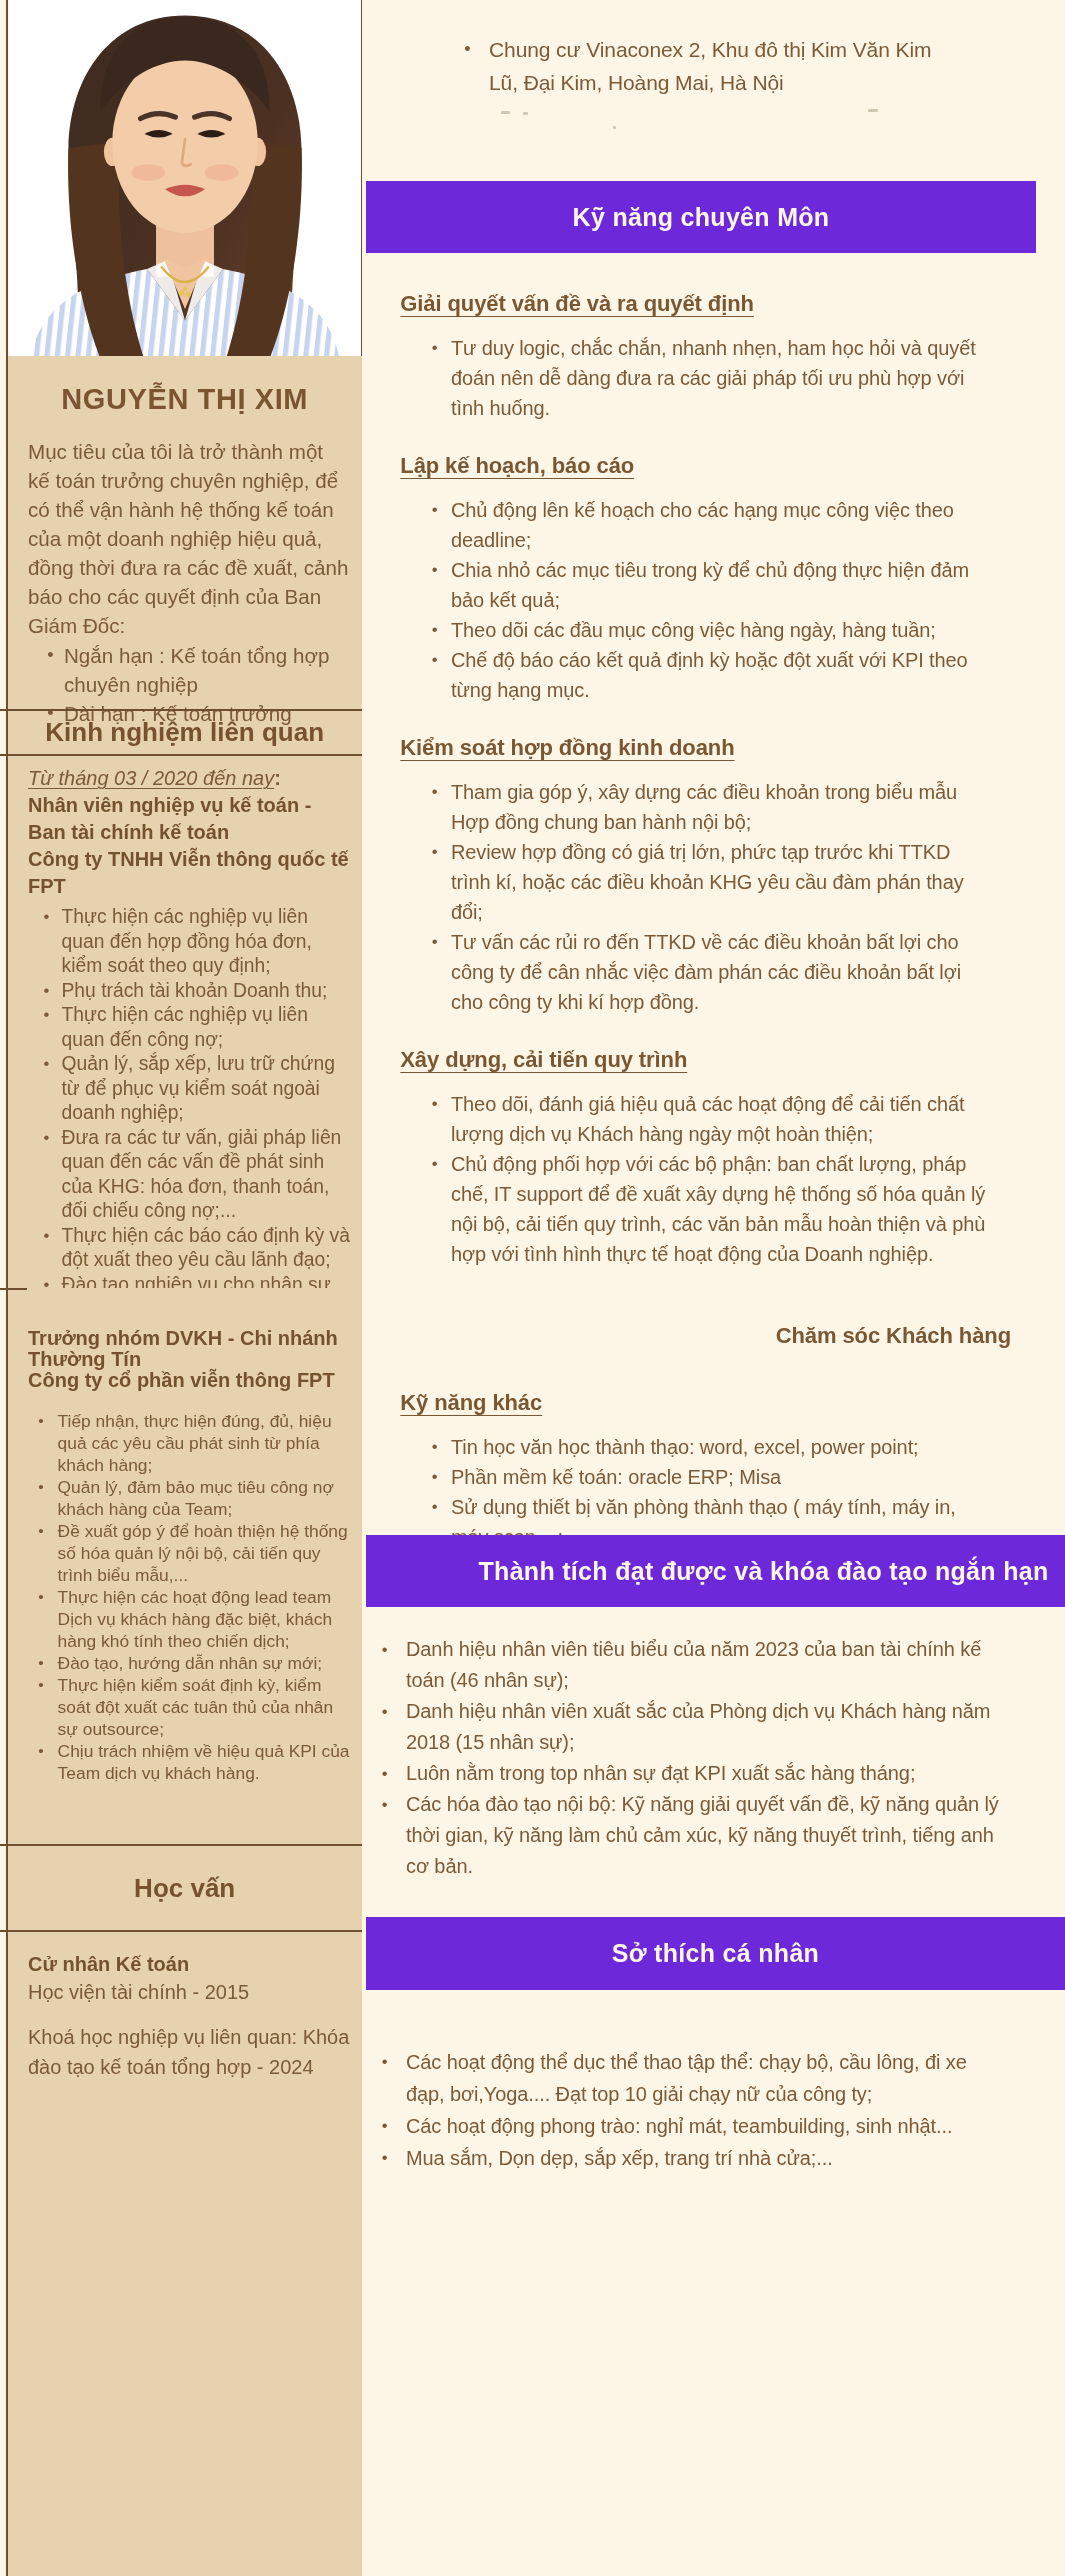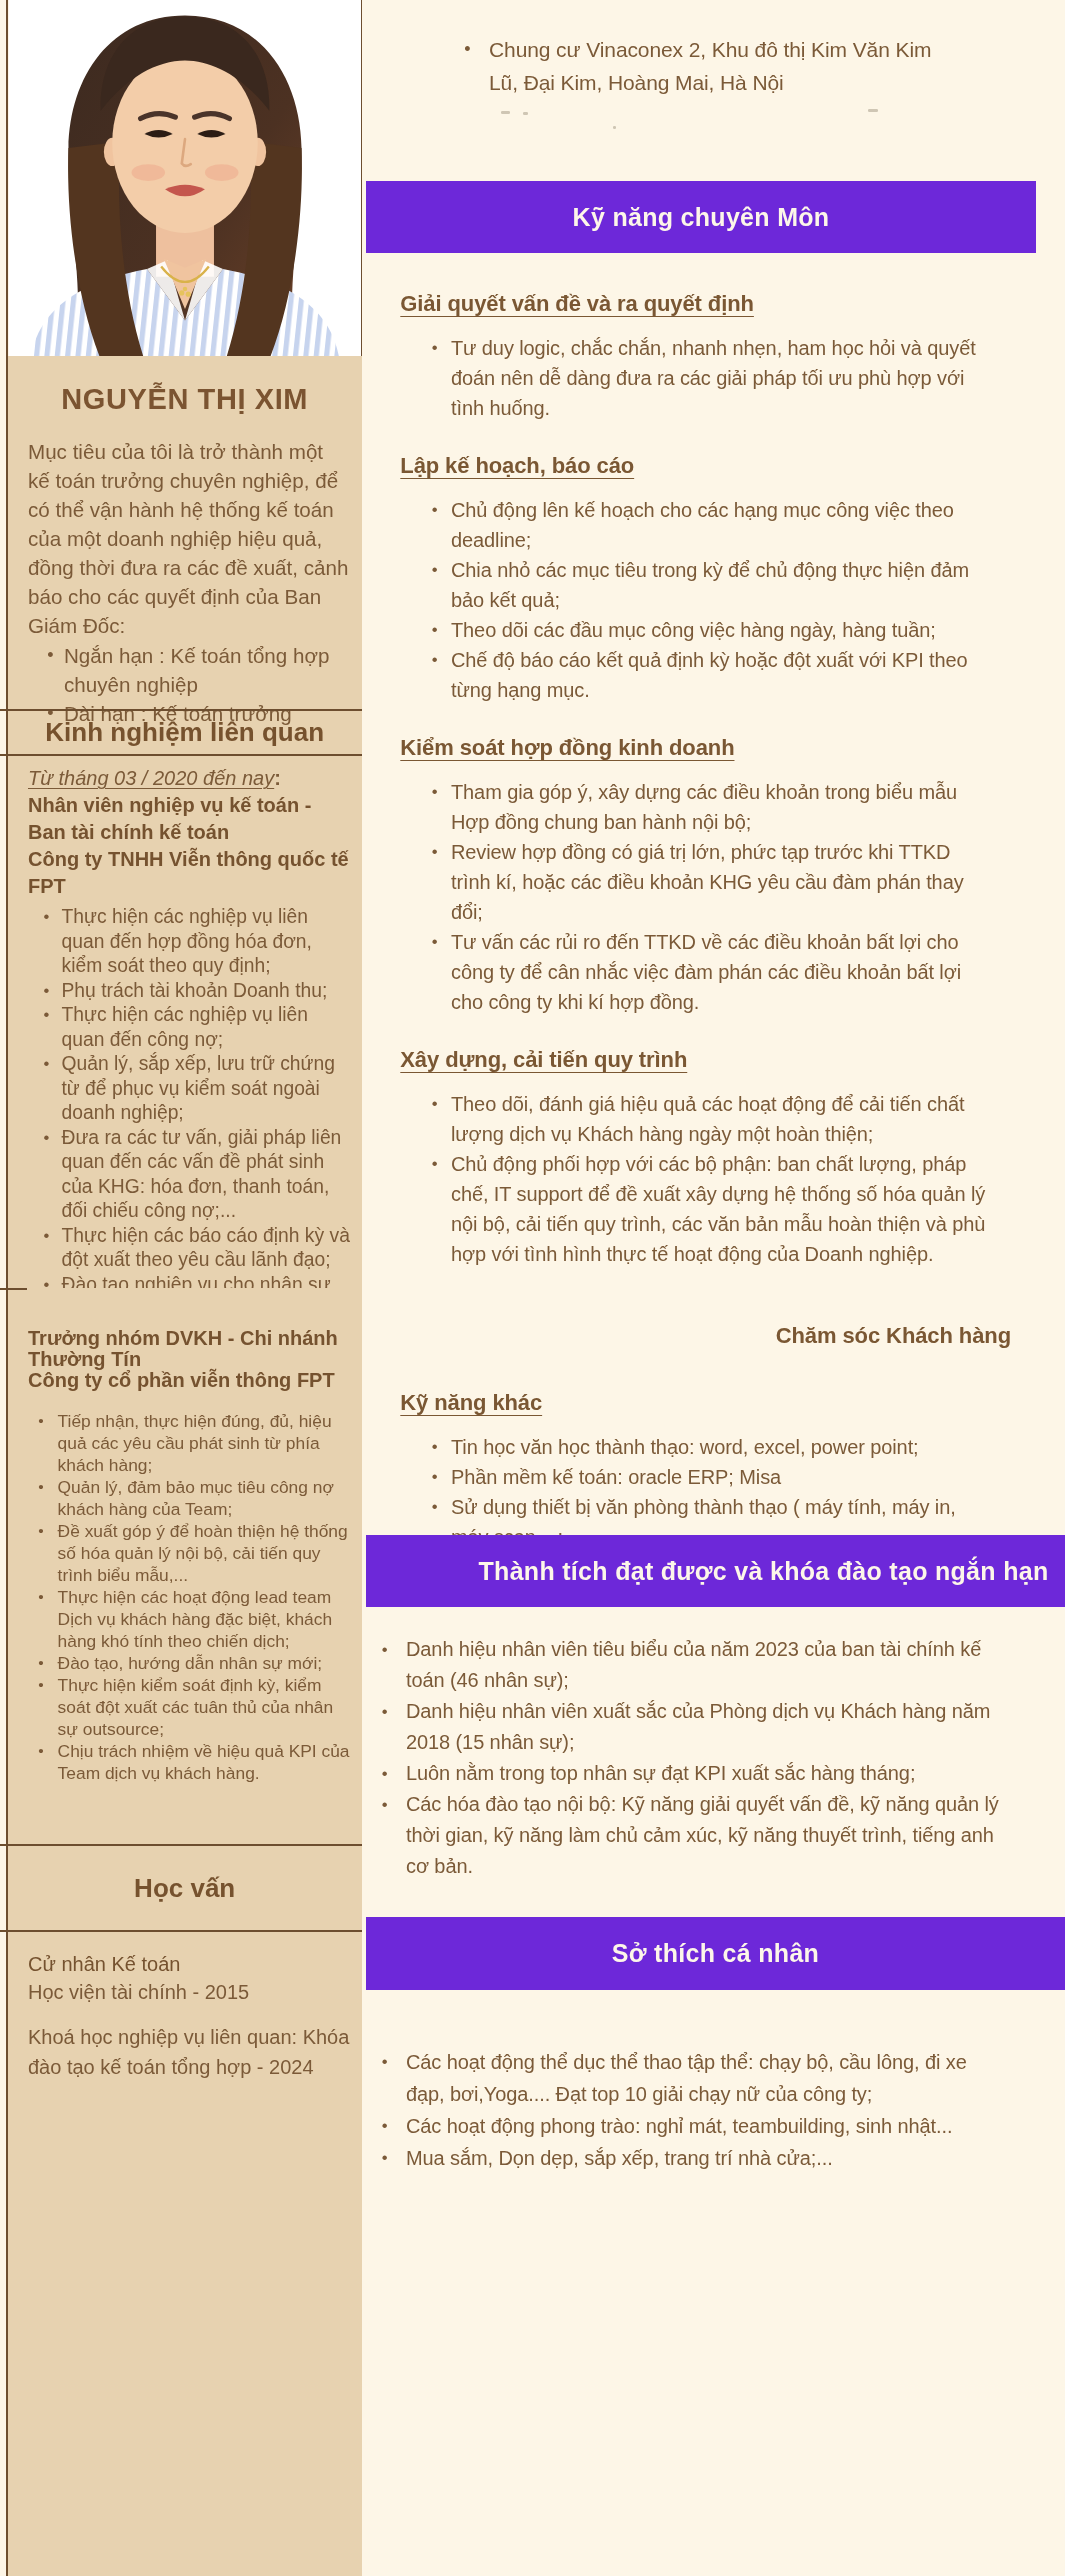--- a/index.html
+++ b/index.html
@@ -43,21 +43,21 @@
   .duties1 li { position:relative; padding-left:18px; font-size:19.3px; line-height:24.5px; }
   .duties1 li::before { content:"•"; position:absolute; left:0; top:0; font-size:16.7px; }
 
   .job2 { position:absolute; left:28px; top:1328px; width:323px; }
   .job2 .job-title { line-height:21px; }
   .duties2 { list-style:none; margin:19.3px 0 0 0; padding:0 0 0 10.3px; }
   .duties2 li { position:relative; padding-left:19.3px; font-size:17.4px; line-height:22px; }
   .duties2 li::before { content:"•"; position:absolute; left:0; top:0; font-size:15.5px; }
 
   .edu-box { position:absolute; left:28px; top:1950px; width:322px; font-size:20px; line-height:28px; }
-  .edu-degree { font-weight:normal; color:#75522f; }
+  .edu-degree { font-weight:bold; color:#75522f; }
   .edu-course { margin-top:15.5px; line-height:30px; }
 
   
   .addr { position:absolute; left:459px; top:33px; width:502px; list-style:none; margin:0; padding:0; }
   .addr li { position:relative; padding-left:30px; font-size:21px; line-height:33px; letter-spacing:-0.1px; }
   .addr li::before { content:"•"; position:absolute; left:5.2px; top:0; font-size:18px; }
   .mark { position:absolute; background:#cfc6b4; border-radius:1.3px; }
 
   .band {
     position:absolute; left:366px; background:#6d28d9; color:#fdf6e9; text-align:center;

